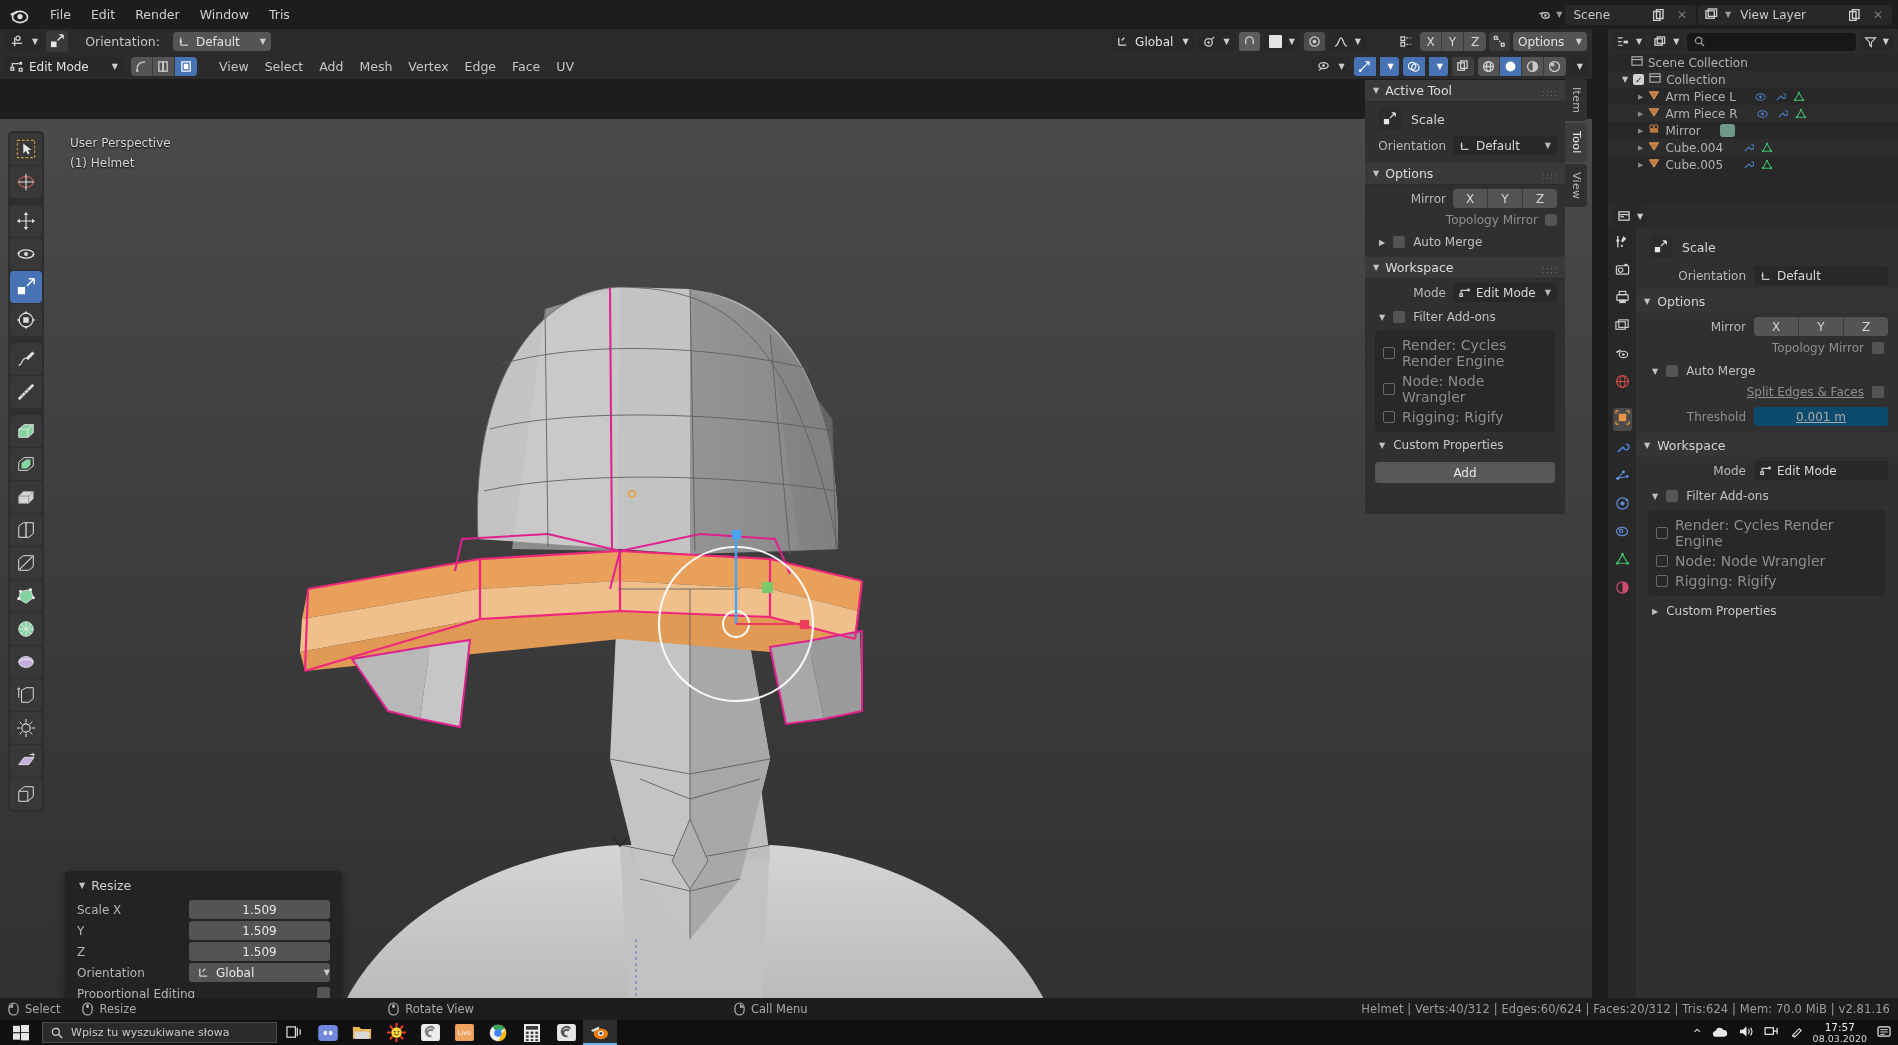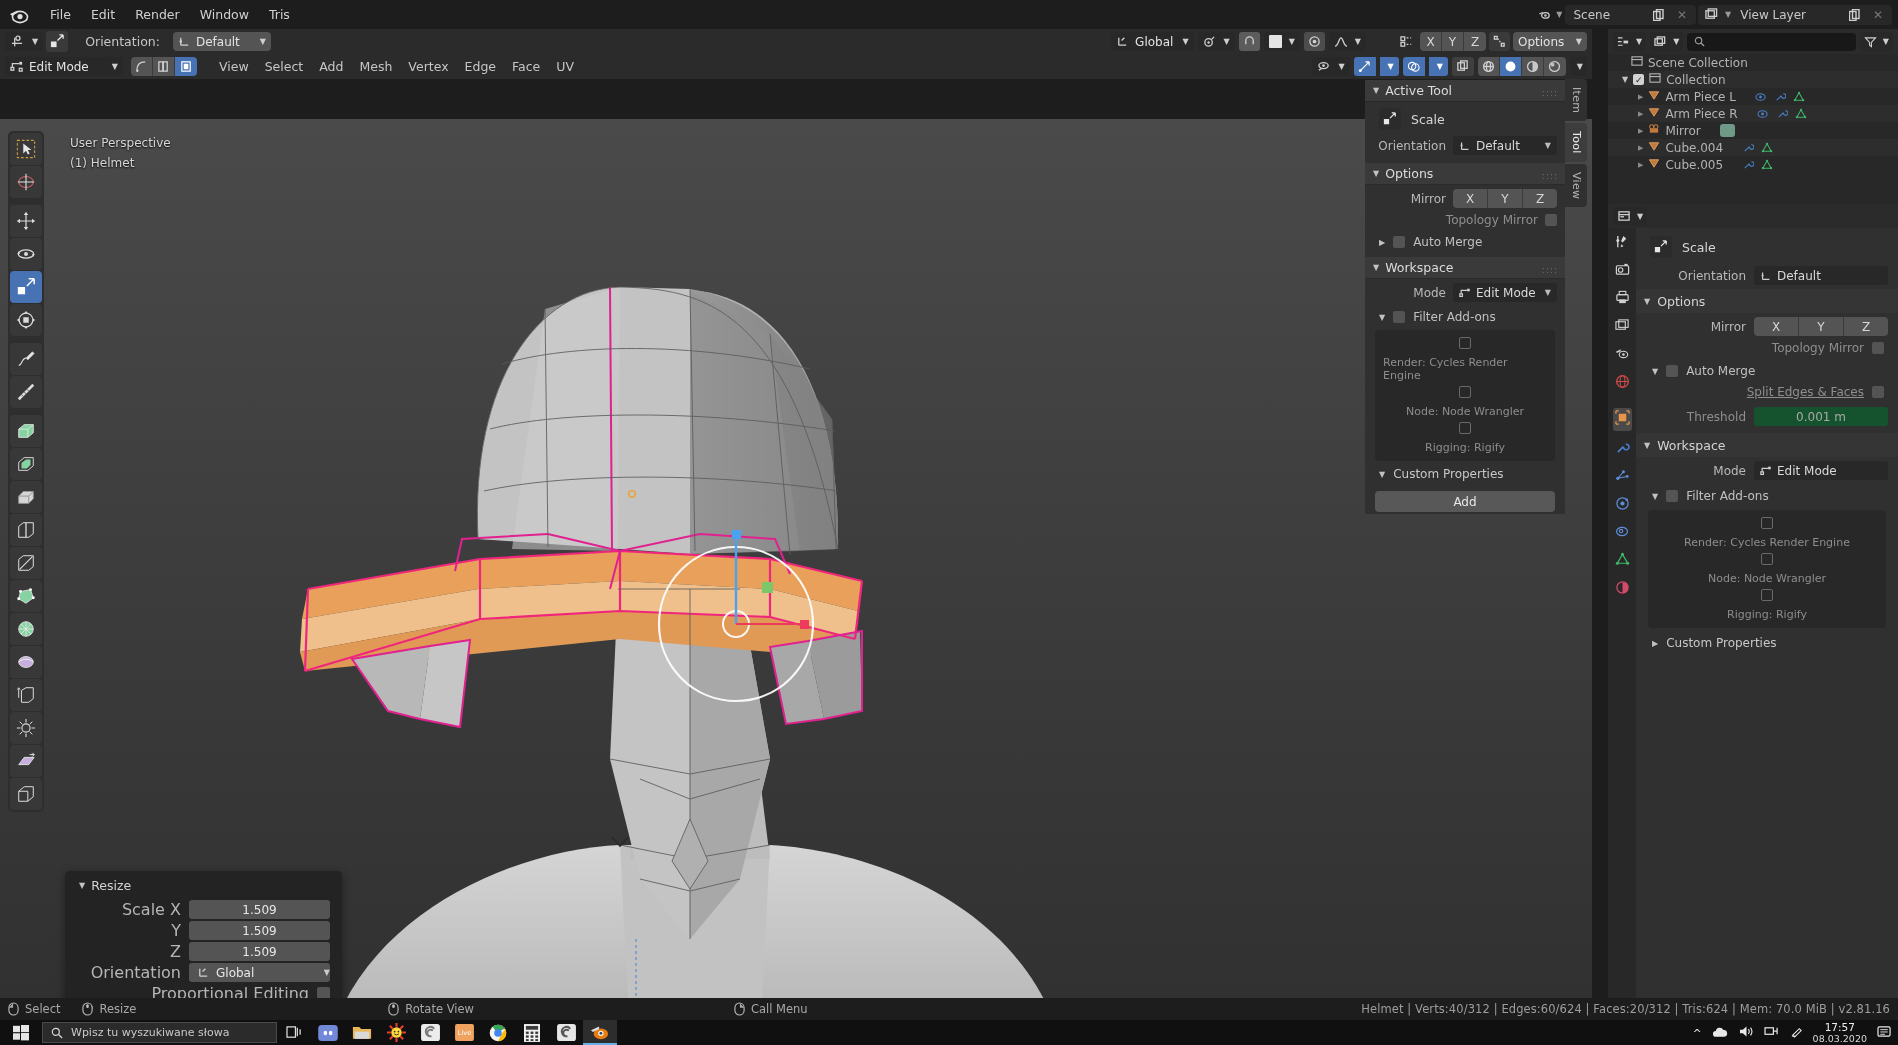--- a/index.html
+++ b/index.html
@@ -99,21 +99,21 @@
     display:flex;align-items:center;justify-content:center;color:#c9c9c9;font-size:14px;
   }
 
   
   #oppanel{
     position:absolute;left:65px;bottom:25px;width:277px;background:#232323;
     border-radius:5px;padding:6px 0 8px;box-shadow:0 2px 8px #00000066;
   }
   #oppanel .ptitle{color:#d2d2d2;font-size:12.5px;padding:1px 0 7px 14px;display:flex;align-items:center;gap:6px;}
   .prow{display:flex;align-items:center;height:19px;margin-bottom:2px;padding:0 12px;}
-  .plabel{color:#b5b5b5;font-size:16px;text-align:right;width:112px;padding-right:8px;}
+  .plabel{color:#b5b5b5;font-size:12px;text-align:left;width:112px;padding-right:8px;}
   .pval{
     flex:1;background:#545454;border-radius:3px;height:19px;color:#e7e7e7;font-size:12px;
     display:flex;align-items:center;justify-content:center;
   }
   .pval.drop2{justify-content:flex-start;padding-left:8px;gap:6px;}
   .pcheck{width:13px;height:13px;background:#545454;border-radius:2px;}
 
   
   #npanel{
     position:absolute;left:1365px;top:79px;width:200px;height:435px;
@@ -137,21 +137,21 @@
   .tri{ font-size:8px;color:#c2c2c2; }
   .nrow{ display:flex;align-items:center;padding:4px 8px; }
   .nlabel{ color:#b9b9b9;font-size:12px;text-align:right;padding-right:7px;}
   .nfield{
     background:#282828;border-radius:3px;height:19px;display:flex;align-items:center;
     color:#d9d9d9;font-size:12px;padding:0 6px;gap:5px;flex:1;
   }
   .chk{width:12px;height:12px;background:#545454;border-radius:2px;flex:0 0 auto;}
   .chk.empty{background:transparent;border:1px solid #6a6a6a;}
   .addon-box{ background:#282828;border-radius:4px;margin:2px 10px 0;padding:5px 6px;}
-  .addon-row{display:flex;align-items:center;gap:7px;color:#8d8d8d;font-size:11px;padding:2px 2px;flex-direction:column;}
+  .addon-row{display:flex;align-items:center;gap:7px;color:#8d8d8d;font-size:14px;padding:2px 2px;}
   .nbtn{
     background:#585858;border-radius:4px;height:21px;color:#e8e8e8;font-size:12px;
     display:flex;align-items:center;justify-content:center;margin:6px 10px 0;
   }
 
   
   #outliner{
     position:absolute;left:1608px;top:29px;width:290px;height:175px;background:#282828;
   }
   #outliner-hdr{
@@ -1179,21 +1179,21 @@
         <span class="tri">▼</span>
         <div class="chk"></div>
         <span style="color:#c0c0c0;font-size:12px;">Auto Merge</span>
       </div>
       <div class="prow2" style="padding-top:2px;">
         <div class="plab2" style="width:auto;flex:1;color:#8e8e8e;text-decoration:underline;">Split Edges &amp; Faces</div>
         <div class="chk" style="margin-right:4px;"></div>
       </div>
       <div class="prow2">
         <div class="plab2" style="color:#8e8e8e;">Threshold</div>
-        <div class="pf2" style="background:#14532d;color:#a8a8a8;justify-content:center;">0.001 m</div>
+        <div class="pf2" style="background:#0c4a6e;color:#a8a8a8;justify-content:center;text-decoration:underline;">0.001 m</div>
       </div>
 
       <div style="display:flex;align-items:center;gap:7px;padding:5px 0 4px 8px;background:#353535;margin-top:3px;">
         <span class="tri">▼</span>
         <span style="color:#d4d4d4;font-size:12.5px;">Workspace</span>
       </div>
       <div class="prow2">
         <div class="plab2">Mode</div>
         <div class="pf2">
           <svg width="12" height="12" viewBox="0 0 14 14">

